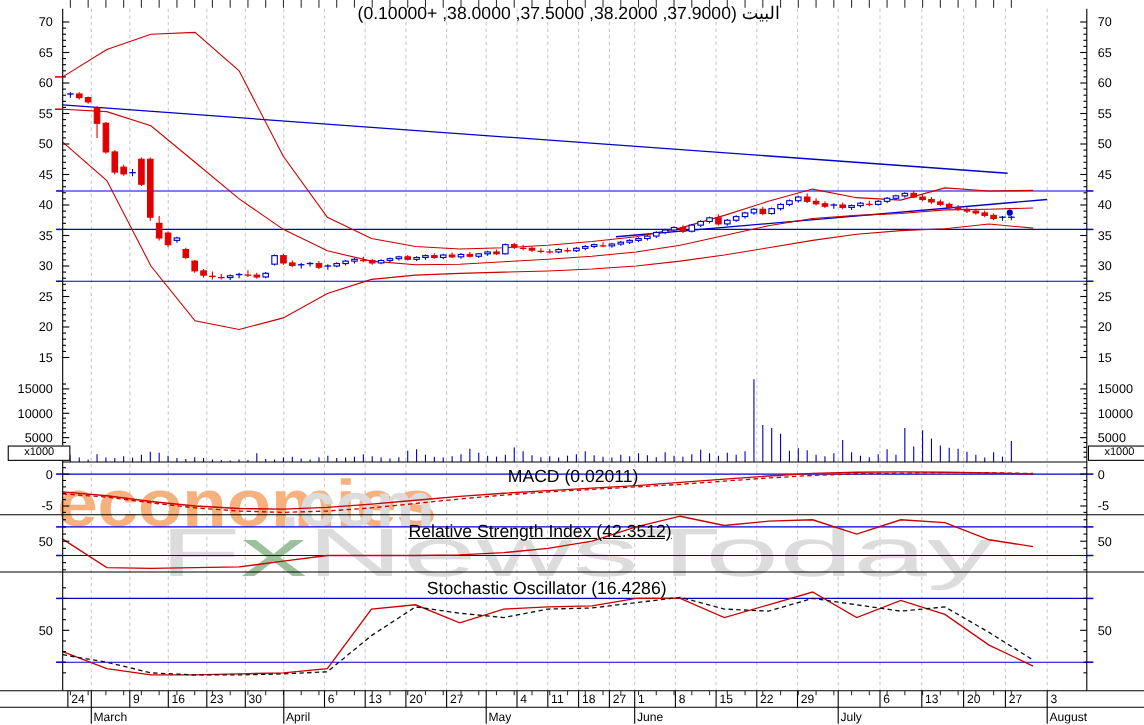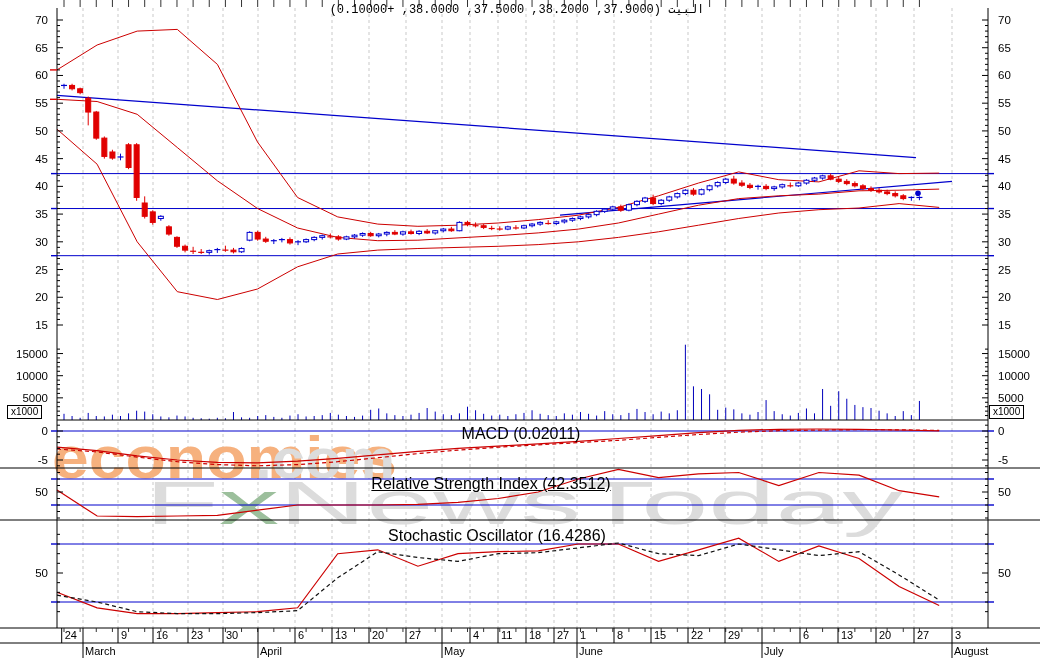--- a/index.html
+++ b/index.html
@@ -1,25 +1,25 @@
 <!DOCTYPE html>
 <html><head>
 <meta charset="utf-8">
 <style>
   html,body{margin:0;padding:0;background:#fff;}
   #app{position:relative;width:1040px;height:659px;background:#fff;overflow:hidden;
        font-family:"Liberation Sans",sans-serif;}
   #chart{position:absolute;left:0;top:0;}
   .overlay{position:absolute;color:#000;white-space:nowrap;}
-  .title{left:517px;top:2px;transform:translateX(-50%);font-size:12px;font-family:Liberation Mono, monospace;}
+  .title{left:517px;top:2px;transform:translateX(-50%);font-size:16px;}
   .panel-label{font-size:16px;transform:translateX(-50%);}
   .macd-label{left:521px;top:425px;}
   .rsi-label{left:491px;top:475px;text-decoration:underline;}
   .stoch-label{left:497px;top:527px;}
-  .scalebox{font-size:10px;border:1px solid #000;background:#fff;padding:0 3px;line-height:12px;}
+  .scalebox{font-size:10px;border:1px solid #000;background:#fff;padding:0 14px;line-height:12px;}
   .scalebox.left{left:7px;top:405px;}
   .scalebox.right{left:989px;top:405px;}
   svg text{font-family:"Liberation Sans",sans-serif;}
 </style>
 </head>
 <body>
 
 <div id="app">
   <svg id="chart" width="1040" height="659">
       <g>

